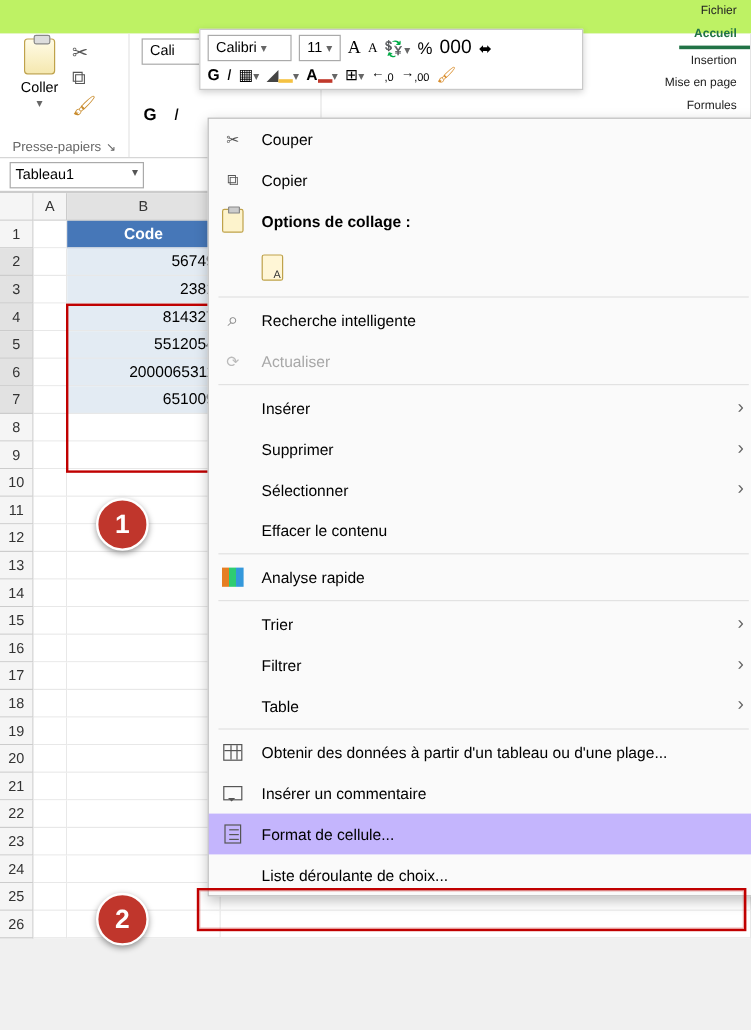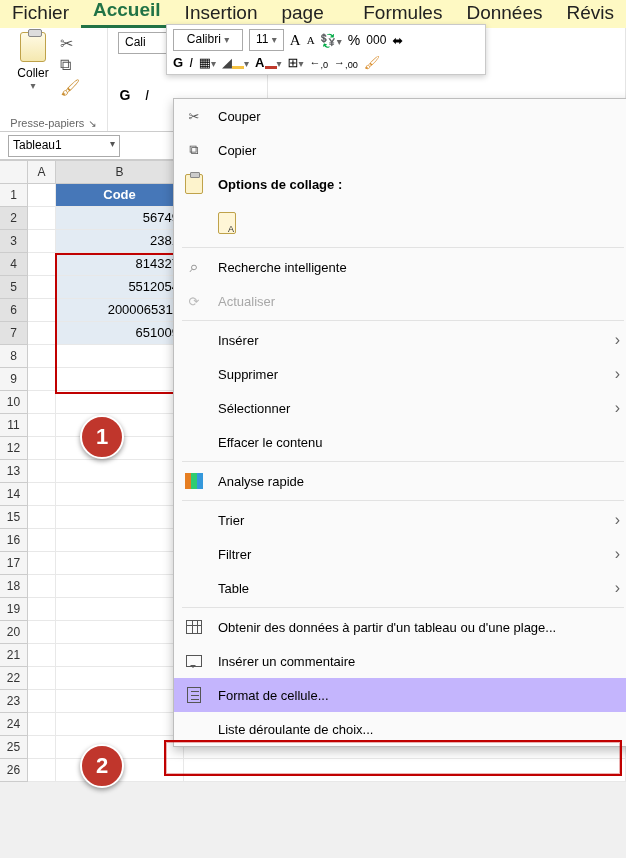--- a/index.html
+++ b/index.html
@@ -1,19 +1,19 @@
 <!DOCTYPE html>
 <html><head>
 <meta charset="utf-8">
 <style>
   * { box-sizing: border-box; margin: 0; padding: 0; font-family: "Segoe UI", sans-serif; }
   body { width: 626px; height: 858px; background: #f0f0f0; position: relative; overflow: hidden; }
 
   
-  .ribbon-tabs { display: flex; background: #fef9c3; height: 28px; align-items: flex-end; font-size: 19px; }
+  .ribbon-tabs { display: flex; background: #bef264; height: 28px; align-items: flex-end; font-size: 10px; flex-direction: column; }
   .ribbon-tabs .tab { padding: 4px 12px; color: #222; }
   .ribbon-tabs .tab.active { font-weight: 600; border-bottom: 3px solid #217346; color: #217346; }
 
   
   .ribbon { background: #fff; border-bottom: 1px solid #ccc; height: 104px; display: flex; }
   .group { border-right: 1px solid #e4e4e4; padding: 4px 10px 2px 10px; display: flex; flex-direction: column; justify-content: space-between; }
   .group-label { text-align: center; font-size: 11px; color: #666; }
   .launcher { font-size: 10px; color: #666; margin-left: 4px; }
   .paste-block { display: flex; align-items: flex-start; }
   .paste-big { display: flex; flex-direction: column; align-items: center; width: 46px; }
@@ -21,21 +21,21 @@
   .paste-big .picon::before { content:""; position:absolute; top:-4px; left:7px; width:12px; height:6px; border:1px solid #888; border-radius:2px; background:#ddd; }
   .paste-side { display:flex; flex-direction:column; gap:6px; margin-left:4px; margin-top:2px;}
   .mini { width:18px; height:16px; }
 
   .font-select { font-size: 12px; height: 22px; }
   .font-row { display:flex; gap:4px; align-items:center; }
   .btnrow { display:flex; gap:8px; align-items:center; margin-top:6px;}
   .fmtbtn { min-width:14px; font-size:14px; text-align:center; }
 
   
-  .minitoolbar { position:absolute; left:166px; top:24px; width:320px; background:#fff; border:1px solid #c9c9c9; box-shadow:0 2px 6px rgba(0,0,0,.2); padding:4px 6px; z-index:5;text-align:center; }
+  .minitoolbar { position:absolute; left:166px; top:24px; width:320px; background:#fff; border:1px solid #c9c9c9; box-shadow:0 2px 6px rgba(0,0,0,.2); padding:4px 6px; z-index:5; }
   .minitoolbar .row { display:flex; gap:6px; align-items:center; font-size:13px; }
   .mt-sel { height:22px; font-size:12px; }
 
   
   .namebar { background:#fff; border-bottom:1px solid #ccc; height:28px; display:flex; align-items:center; padding-left:8px;}
   .namebox { width:112px; height:22px; font-size:12px; border:1px solid #aaa; padding:2px 4px; background:#fff; }
   .namebox .dd2 { float:right; color:#555; font-size:10px;}
 
   
   .grid { background:#fff; display:grid; grid-template-columns: 28px 28px 128px 1fr; grid-auto-rows:23px; font-size:13px; border-top:1px solid #ccc;}
@@ -129,21 +129,21 @@
 </div>
 
 <div class="minitoolbar">
   <div class="row" style="margin-bottom:4px;">
     <div class="mt-sel" style="border:1px solid #aaa;padding:2px 6px;min-width:70px;"><span>Calibri</span> <span class="chev">▾</span></div>
     <div class="mt-sel" style="border:1px solid #aaa;padding:2px 6px;min-width:30px;"><span>11</span> <span class="chev">▾</span></div>
     <span class="aicon" style="font-size:15px;">A</span>
     <span class="aicon" style="font-size:11px;">A</span>
     <span>💱<span class="chev">▾</span></span>
     <span class="percent">%</span>
-    <span style="font-size:12px;">000</span>
+    <span style="font-size:16px;">000</span>
     <span>⬌</span>
   </div>
   <div class="row">
     <span style="font-weight:700;">G</span>
     <span style="font-style:italic;">I</span>
     <span>▦<span class="chev">▾</span></span>
     <span><span style="color:#444;">◢</span><span style="display:inline-block;width:12px;height:3px;background:#f5c242;vertical-align:-2px;"></span><span class="chev">▾</span></span>
     <span><span style="color:#000;font-weight:700;">A</span><span style="display:inline-block;width:12px;height:3px;background:#c0392b;vertical-align:-2px;"></span><span class="chev">▾</span></span>
     <span>⊞<span class="chev">▾</span></span>
     <span style="font-size:11px;position:relative;">←<sub>,0</sub></span>

